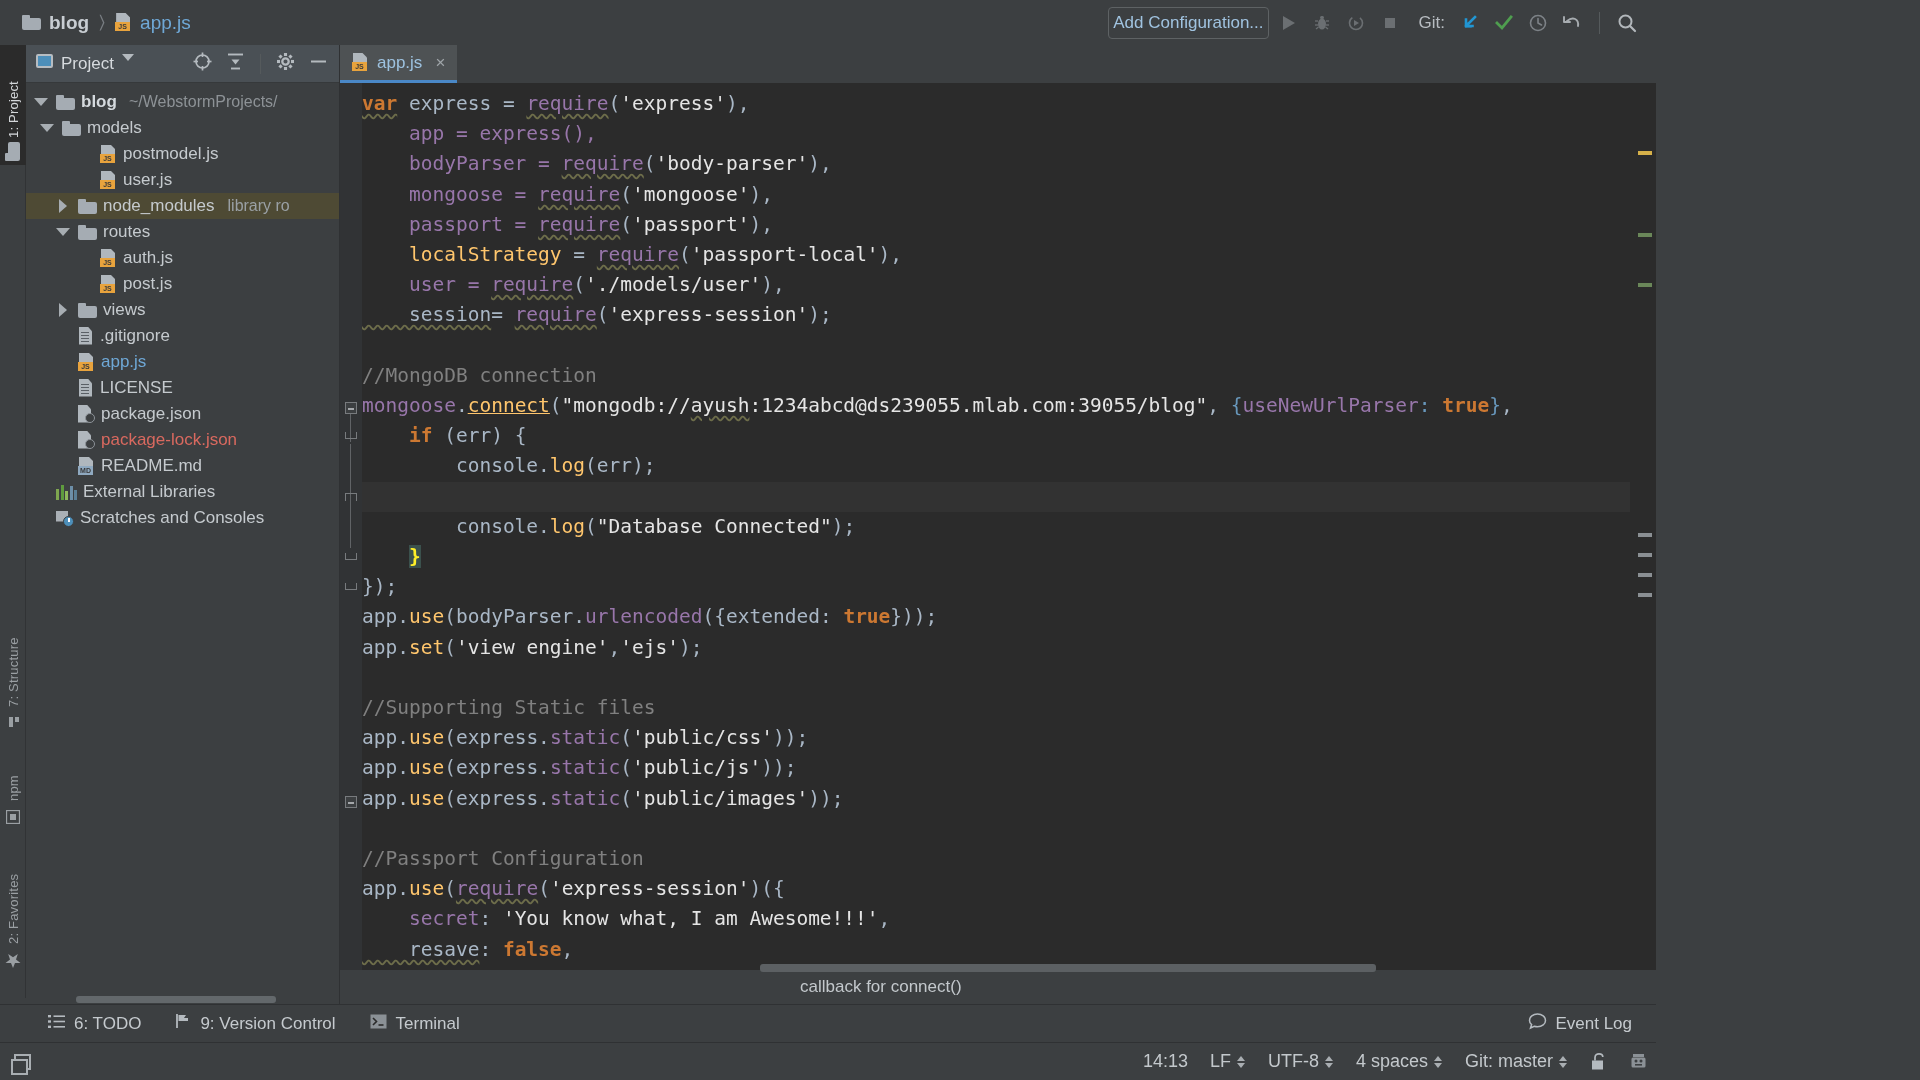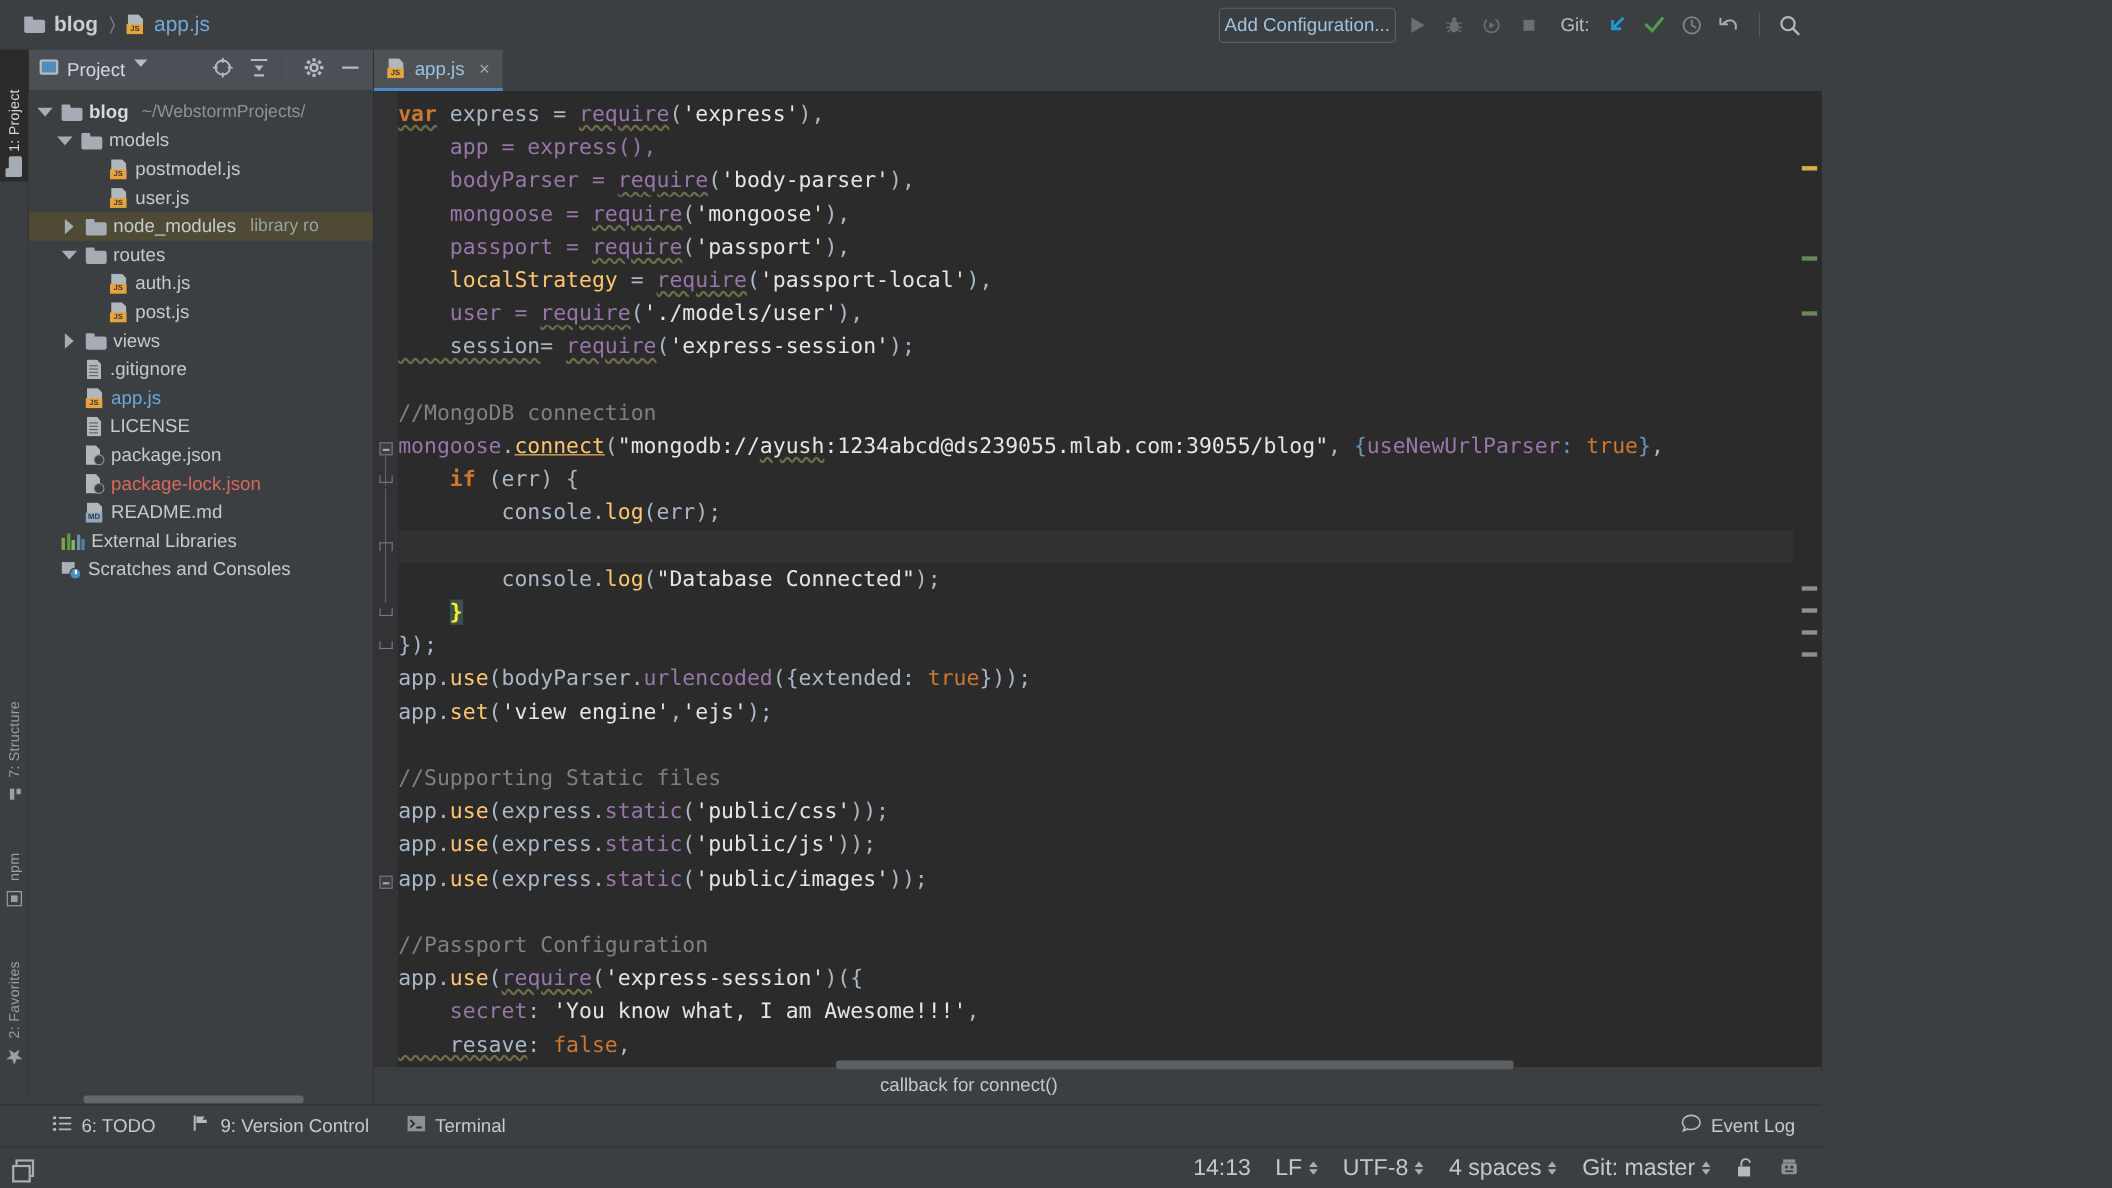--- a/index.html
+++ b/index.html
@@ -144,21 +144,21 @@
 
   
   .kw   { color:#cc7832; font-weight:bold; }
   .id   { color:#a9b7c6; }
   .var  { color:#9876aa; }
   .fn   { color:#ffc66d; }
   .fnU  { color:#ffc66d; text-decoration:underline; text-decoration-color:#ffc66d; }
   .str  { color:#e5e5e5; }
   .cmt  { color:#808080; }
   .num  { color:#6897bb; }
-  .orng { color:#cc7832; font-weight:normal; }
+  .orng { color:#cc7832; font-weight:bold; }
   .brace-hl { background:#3b514d; color:#ffef28; font-weight:bold; }
   .sq { text-decoration: underline; text-decoration-style: wavy; text-decoration-color:#6d6d4a;
         text-underline-offset: 3px; }
 
   
   .foldmark { position:absolute; left:5px; width:12px; height:12px; border:1px solid #787b7e;
               background:#3c3f41; }
   .foldmark::after { content:""; position:absolute; left:2px; top:5px; width:6px; height:1.5px; background:#a4a7aa; }
   .foldline { position:absolute; left:10px; width:1px; background:#606366; }
   .foldcap  { position:absolute; left:5px; width:12px; height:7px; border:1px solid #787b7e;
@@ -181,22 +181,22 @@
   }
   .btool { display:flex; align-items:center; gap:9px; font-size:17px; color:#c5cace; }
   .evlog { position:absolute; right:24px; display:flex; align-items:center; gap:8px;
            font-size:17px; color:#c5cace; }
 
   
   .statusbar {
     height:38px; background:#3c3f41; display:flex; align-items:center;
     border-top:1px solid #2f3133; position:relative; flex:0 0 38px; padding-left:14px;
   }
-  .st-right { position:absolute; right:20px; display:flex; align-items:center; gap:22px;
-              font-size:21px; color:#c3c8cc; }
+  .st-right { position:absolute; right:8px; display:flex; align-items:center; gap:22px;
+              font-size:18px; color:#c3c8cc; }
   .st-item { display:flex; align-items:center; gap:6px; }
   .updn { display:inline-block; width:9px; height:16px; position:relative; }
   .updn::before { content:""; position:absolute; left:0; top:2px; border-left:4.5px solid transparent;
                   border-right:4.5px solid transparent; border-bottom:5px solid #a9aeb2; }
   .updn::after { content:""; position:absolute; left:0; bottom:2px; border-left:4.5px solid transparent;
                  border-right:4.5px solid transparent; border-top:5px solid #a9aeb2; }
   .winico { width:17px; height:16px; border:2px solid #a9aeb2; position:relative; }
   .winico::after { content:""; position:absolute; left:-5px; top:3px; width:13px; height:12px;
                    border:2px solid #a9aeb2; background:#3c3f41; }
 </style>
@@ -374,21 +374,21 @@
 
       <div class="tree" id="tree">
           <div class="trow" style="padding-left: 6px;">
             <span class="tw">
               <span class="arr-d"></span>
             </span>
             <span class="folder-ico"></span>
             <span class="tname bold">blog</span>
             <span class="tpath">~/WebstormProjects/</span>
           </div>
-          <div class="trow" style="padding-left: 24px;">
+          <div class="trow" style="padding-left: 12px;">
             <span class="tw">
               <span class="arr-d"></span>
             </span>
             <span class="folder-ico"></span>
             <span class="tname">models</span>
           </div>
           <div class="trow" style="padding-left: 50px;">
             <span class="tw"></span>
             <span class="js-ico">
               <span class="pg"></span>

